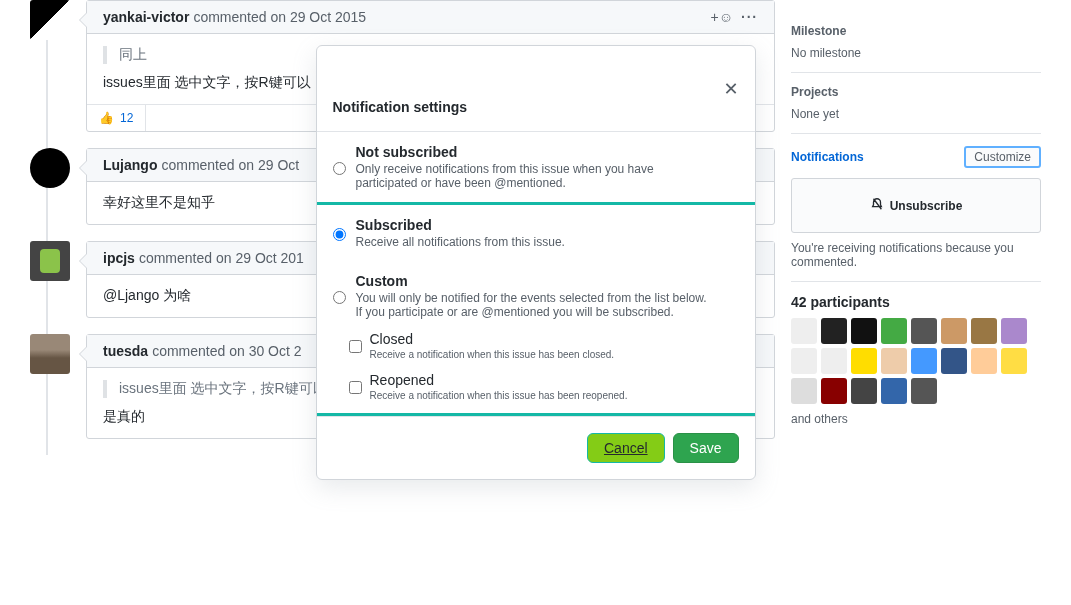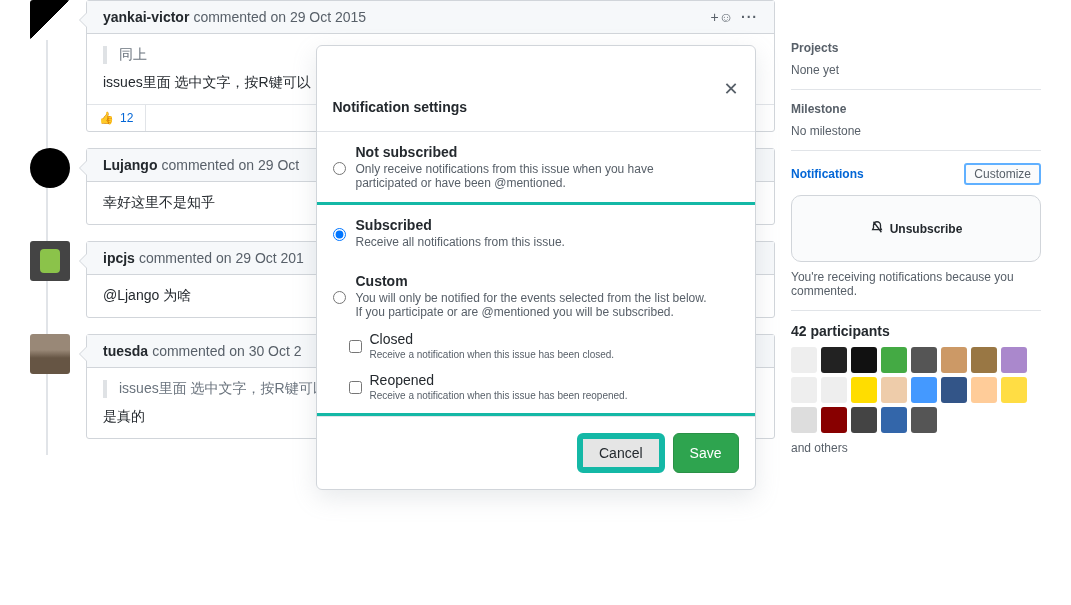--- a/index.html
+++ b/index.html
@@ -1,17 +1,17 @@
 <!DOCTYPE html>
 <html><head>
 <meta charset="utf-8">
 <style>
 * { box-sizing: border-box; margin: 0; padding: 0; }
 body { font-family: -apple-system, BlinkMacSystemFont, "Segoe UI", Helvetica, Arial, sans-serif; font-size: 14px; color: #24292e; background: #fff; }
-.page { display: flex; padding: 0 30px; gap: 16px; width: 1071px; align-items: flex-end; }
+.page { display: flex; padding: 0 30px; gap: 16px; width: 1071px; }
 .main { flex: 1; min-width: 0; padding-top: 0; }
 .sidebar { width: 250px; padding-top: 12px; }
 
 
 .timeline-item { position: relative; margin-bottom: 16px; }
 .timeline-item::before { content: ""; position: absolute; left: 16px; top: 0; bottom: -16px; width: 2px; background: #e1e4e8; z-index: 0; }
 .avatar { position: absolute; left: 0; top: 0; width: 40px; height: 40px; border-radius: 3px; background: #333; z-index: 1; }
 .avatar.a1 { background: linear-gradient(135deg, #000 50%, #fff 50%); }
 .avatar.a2 { background: #000; border-radius: 50%; }
 .avatar.a3 { background: #444; border-radius: 3px; display:flex; align-items:center; justify-content:center; }
@@ -29,21 +29,21 @@
 .reactions { border-top: 1px solid #e1e4e8; padding: 0; display: flex; }
 .reaction { border-right: 1px solid #e1e4e8; padding: 6px 12px; display: flex; align-items: center; gap: 6px; color: #0366d6; font-size: 12px; cursor: pointer; }
 
 
 .side-section { border-bottom: 1px solid #e1e4e8; padding: 12px 0; }
 .side-title { font-size: 12px; font-weight: 600; color: #586069; margin-bottom: 8px; }
 .side-content { font-size: 12px; color: #586069; }
 .notif-header { display: flex; align-items: center; justify-content: space-between; }
 .notif-header .side-title { margin-bottom: 0; color: #0366d6; }
 .customize-btn { font-size: 12px; padding: 2px 8px; border: 2px solid #60b0ff; border-radius: 3px; color: #586069; background: #fafbfc; cursor: pointer; }
-.unsub-btn { width: 100%; margin-top: 10px; padding: 24px; border: 1px solid #d1d5da; border-radius: 10px; background: #fafbfc; font-size: 12px; font-weight: 600; color: #24292e; cursor: pointer; display: flex; align-items: center; justify-content: center; gap: 6px; }
+.unsub-btn { width: 100%; margin-top: 10px; padding: 18px; border: 1px solid #d1d5da; border-radius: 3px; background: #fafbfc; font-size: 12px; font-weight: 600; color: #24292e; cursor: pointer; display: flex; align-items: center; justify-content: center; gap: 6px; }
 .notif-help { font-size: 12px; color: #586069; margin-top: 8px; }
 .participants { padding-top: 12px; }
 .participants-grid { display: flex; flex-wrap: wrap; gap: 4px; margin-top: 8px; }
 .p-avatar { width: 26px; height: 26px; border-radius: 3px; background: #888; }
 .others { font-size: 12px; color: #586069; margin-top: 8px; }
 
 
 .modal-overlay { position: fixed; inset: 0; display: flex; align-items: flex-start; justify-content: center; z-index: 100; }
 .modal { width: 440px; margin-top: 45px; background: #fff; border: 1px solid #d1d5da; border-radius: 6px; box-shadow: 0 8px 24px rgba(140,149,159,0.2); overflow: hidden; }
 .modal-head { display: flex; align-items: center; justify-content: space-between; padding: 16px; border-bottom: 1px solid #e1e4e8; }
@@ -54,21 +54,21 @@
 .opt input[type=radio] { margin-top: 3px; }
 .opt-label { font-weight: 600; font-size: 14px; }
 .opt-desc { font-size: 12px; color: #586069; margin-top: 2px; max-width: 360px; }
 .sub-opts { padding-left: 16px; }
 .sub-opt { display: flex; gap: 8px; margin-top: 12px; }
 .sub-opt input { margin-top: 2px; }
 .sub-opt-label { font-size: 14px; font-weight: 500; }
 .sub-opt-desc { font-size: 10px; color: #586069; margin-top: 2px; }
 .modal-foot { padding: 16px; display: flex; justify-content: flex-end; gap: 8px; border-top: 1px solid #e1e4e8; }
 .btn { padding: 6px 16px; border-radius: 6px; font-size: 14px; font-weight: 500; cursor: pointer; }
-.btn-default { background: #e5e5e5; border: 6px solid #14b8a6; color: #24292e; }
+.btn-default { background: #84cc16; border: 1px solid #14b8a6; color: #24292e; text-decoration: underline; }
 .btn-primary { background: #2ea44f; border: 1px solid #2a9147; color: #fff; }
 
 .kebab { letter-spacing: 1px; font-weight: bold; }
 .plus-emoji { display: inline-flex; align-items: center; font-size: 14px; }
 </style>
 </head>
 <body>
 
 <div class="page">
   <div class="main">
@@ -142,26 +142,26 @@
           </blockquote>
           <p>是真的</p>
         </div>
       </div>
     </div>
 
   </div>
 
   <aside class="sidebar">
     <div class="side-section">
+      <div class="side-title">Milestone</div>
+      <div class="side-content">No milestone</div>
+    </div>
+    <div class="side-section">
       <div class="side-title">Projects</div>
       <div class="side-content">None yet</div>
-    </div>
-    <div class="side-section">
-      <div class="side-title">Milestone</div>
-      <div class="side-content">No milestone</div>
     </div>
     <div class="side-section">
       <div class="notif-header">
         <div class="side-title" style="color:#0366d6">Notifications</div>
         <button class="customize-btn">Customize</button>
       </div>
       <button class="unsub-btn">
         <span>
           <svg width="14" height="14" viewBox="0 0 16 16" fill="#24292e">
               <path d="M8 0a8 8 0 100 16A8 8 0 008 0zM3 8a5 5 0 018-4L4 11a5 5 0 01-1-3zm5 5a5 5 0 01-3-1l7-7a5 5 0 01-4 8z" opacity="0"></path>

